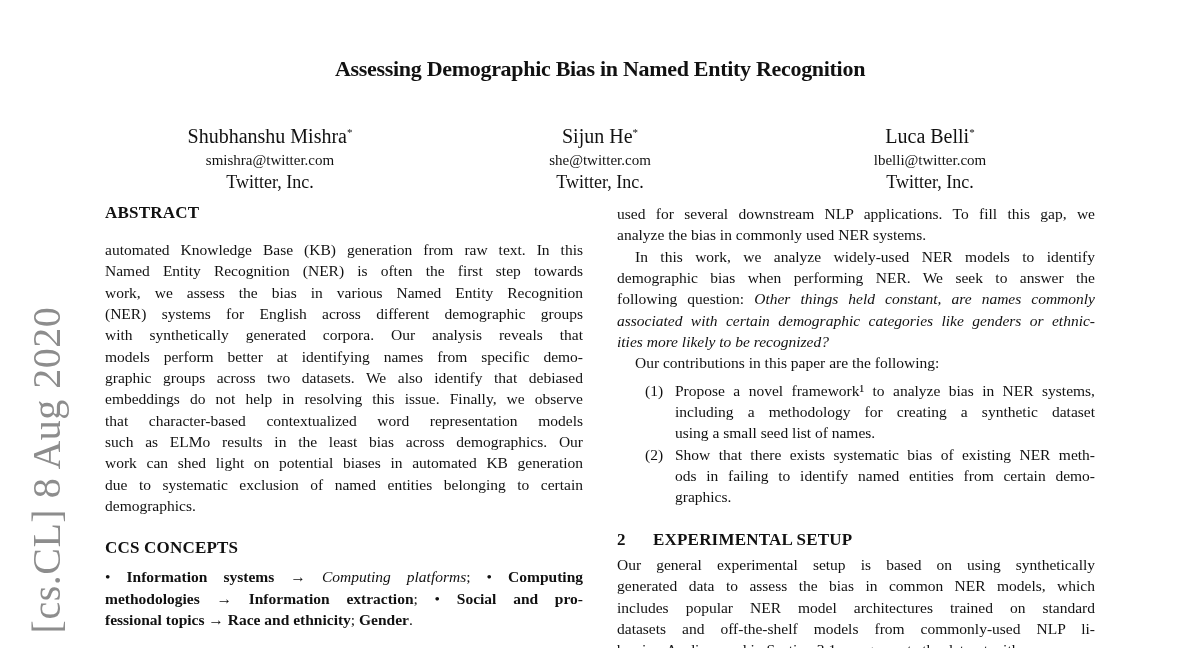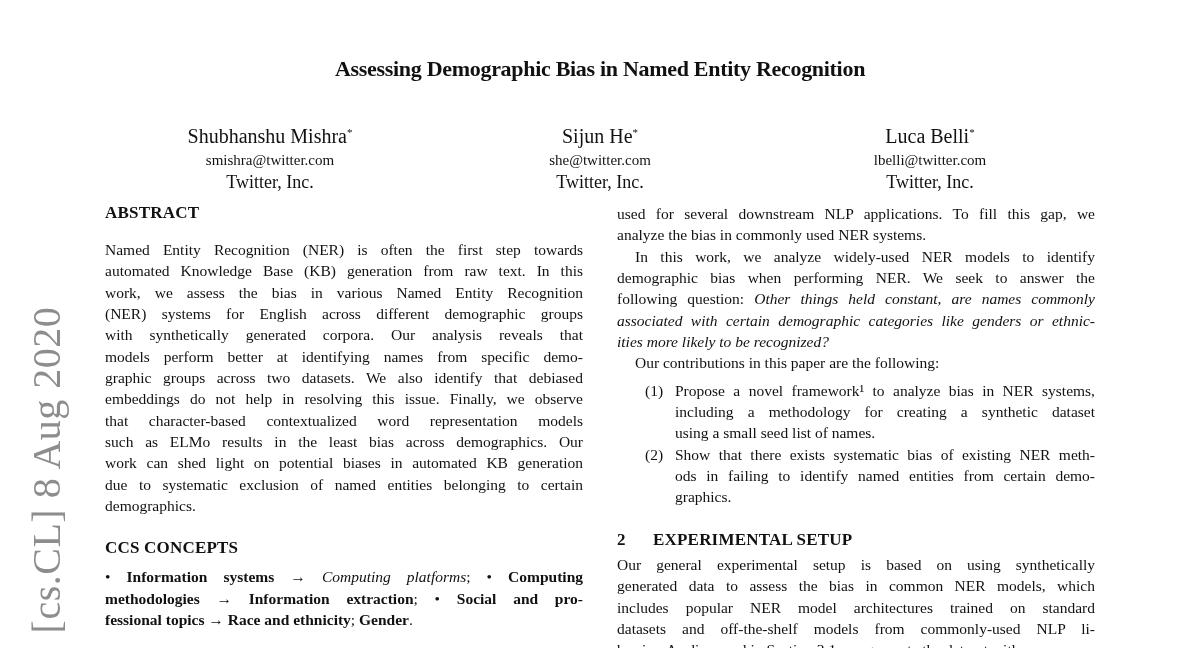--- a/index.html
+++ b/index.html
@@ -99,22 +99,22 @@
       <div class="email">lbelli@twitter.com</div>
       <div class="affil">Twitter, Inc.</div>
     </div>
   </div>
 
   <div class="cols">
 
     <div class="col">
       <div class="head abstract-head">ABSTRACT</div>
       <div class="para">
+          <div class="ln"><span>automated Knowledge Base (KB) generation from raw text. In this</span></div>
           <div class="ln"><span>Named Entity Recognition (NER) is often the first step towards</span></div>
-          <div class="ln"><span>automated Knowledge Base (KB) generation from raw text. In this</span></div>
           <div class="ln"><span>work, we assess the bias in various Named Entity Recognition</span></div>
           <div class="ln"><span>(NER) systems for English across different demographic groups</span></div>
           <div class="ln"><span>with synthetically generated corpora. Our analysis reveals that</span></div>
           <div class="ln"><span>models perform better at identifying names from specific demo-</span></div>
           <div class="ln"><span>graphic groups across two datasets. We also identify that debiased</span></div>
           <div class="ln"><span>embeddings do not help in resolving this issue. Finally, we observe</span></div>
           <div class="ln"><span>that character-based contextualized word representation models</span></div>
           <div class="ln"><span>such as ELMo results in the least bias across demographics. Our</span></div>
           <div class="ln"><span>work can shed light on potential biases in automated KB generation</span></div>
           <div class="ln"><span>due to systematic exclusion of named entities belonging to certain</span></div>

